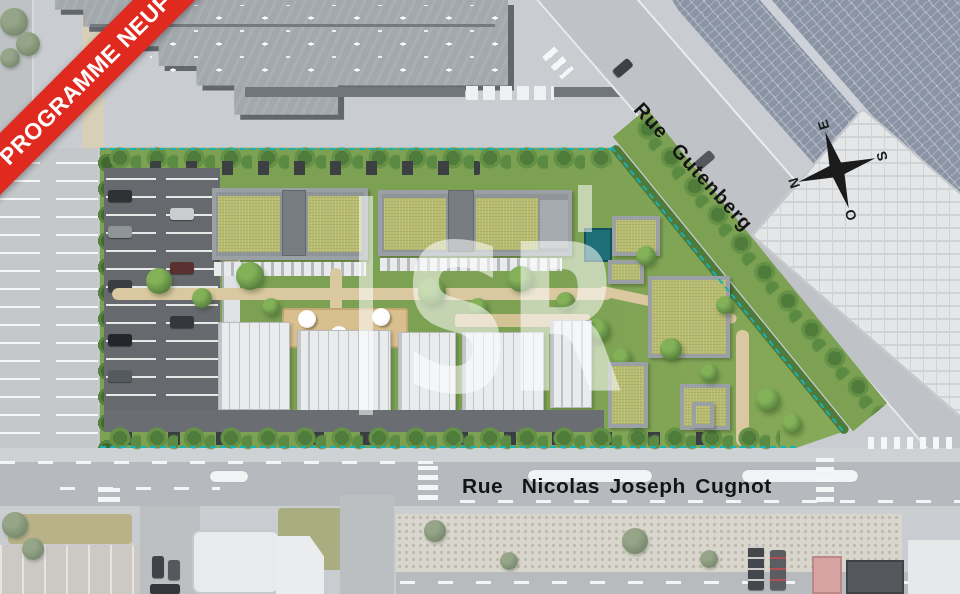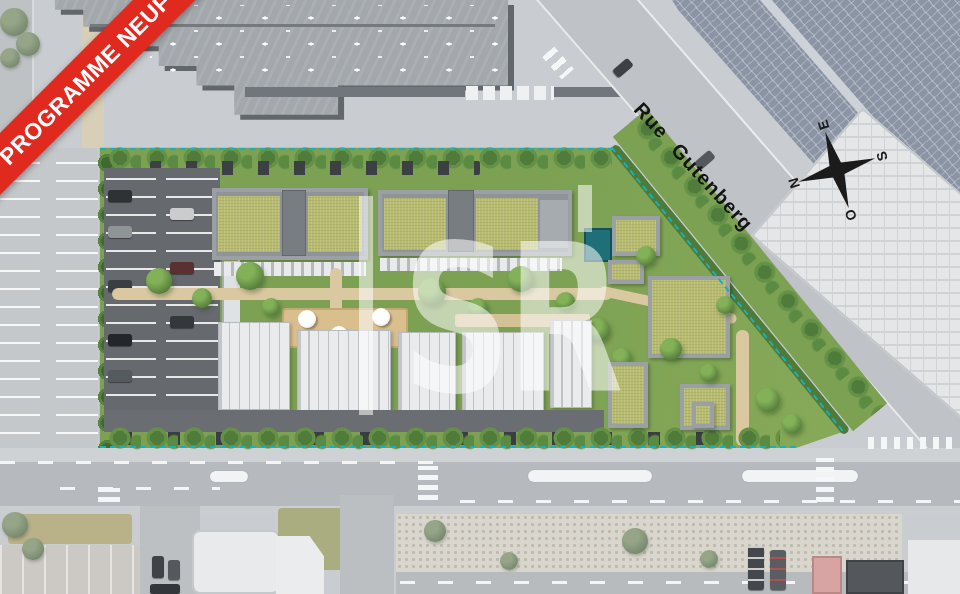--- a/index.html
+++ b/index.html
@@ -224,20 +224,21 @@
   <div style="left:100px;top:148px;width:514px;height:0;border-top:2px dashed #16b2b5;"></div>
   <div style="left:544px;top:288px;width:366px;height:0;border-top:2px dashed #16b2b5;transform:rotate(50.8deg);"></div>
   <div style="left:100px;top:446px;width:696px;height:0;border-top:2px dashed #16b2b5;"></div>
 
   <div class="wm" style="left:359px;top:196px;width:14px;height:219px;"></div>
   <div class="wm" style="left:578px;top:185px;width:14px;height:47px;"></div>
   <div style="left:402px;top:218px;font-family:'DejaVu Sans',sans-serif;font-weight:bold;font-size:205px;line-height:1;
               letter-spacing:-6px;color:rgba(255,255,255,.55);transform:scaleX(.74);transform-origin:0 0;">SR</div>
 
   <div class="label" style="left:646px;top:98px;font-size:20px;word-spacing:8px;letter-spacing:1px;transform:rotate(47.5deg);transform-origin:0 0;">Rue Gutenberg</div>
+  <div class="label" style="left:462px;top:474px;font-size:21px;letter-spacing:.5px;word-spacing:3px;">Rue  Nicolas Joseph Cugnot</div>
 
   <svg width="110" height="110" viewBox="-55 -55 110 110" style="left:782px;top:115px;transform:rotate(-107deg);overflow:visible;">
     <path d="M0,-40 L6,-6 L40,0 L6,6 L0,40 L-6,6 L-40,0 L-6,-6 Z" fill="#1b1b1b"></path>
     <text x="0" y="-45" text-anchor="middle" dominant-baseline="central" font-size="14" font-weight="bold" fill="#1b1b1b">N</text>
     <text x="47" y="0" text-anchor="middle" dominant-baseline="central" font-size="14" font-weight="bold" fill="#1b1b1b">E</text>
     <text x="0" y="47" text-anchor="middle" dominant-baseline="central" font-size="14" font-weight="bold" fill="#1b1b1b">S</text>
     <text x="-47" y="0" text-anchor="middle" dominant-baseline="central" font-size="14" font-weight="bold" fill="#1b1b1b">O</text>
   </svg>
 
   <div style="left:-80px;top:57px;width:330px;height:44px;background:#e02a20;color:#ffffff;

